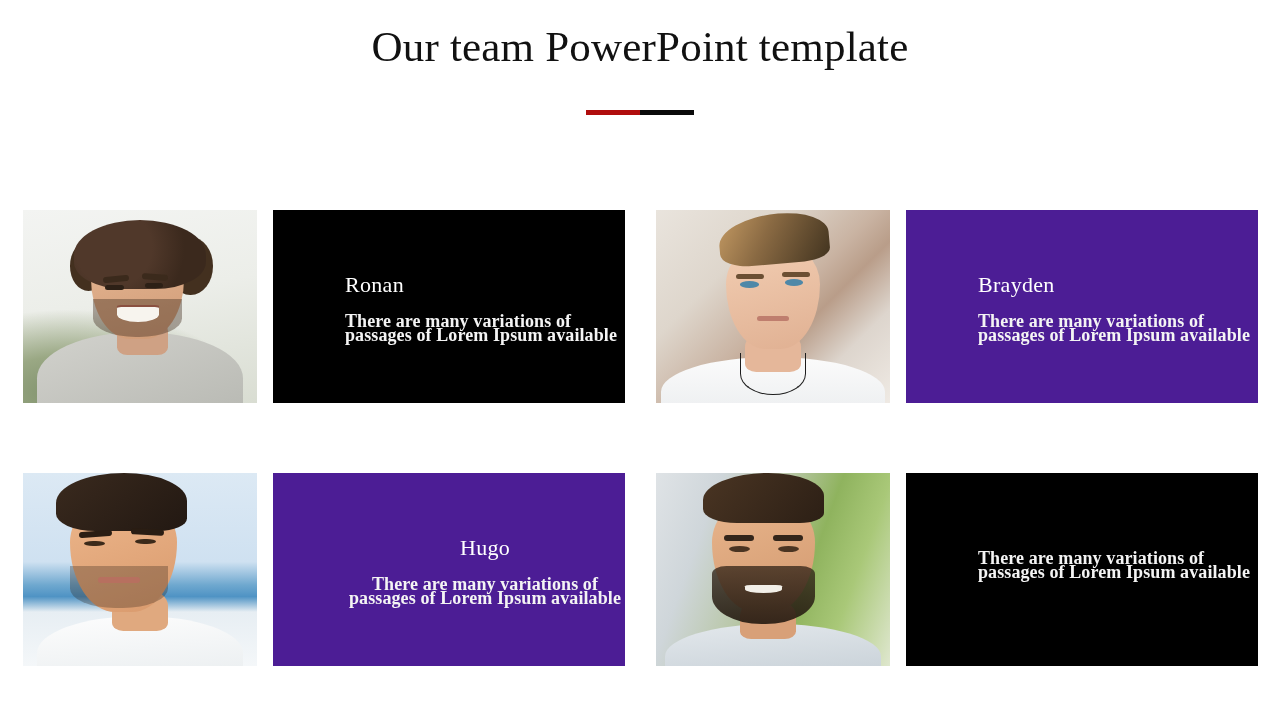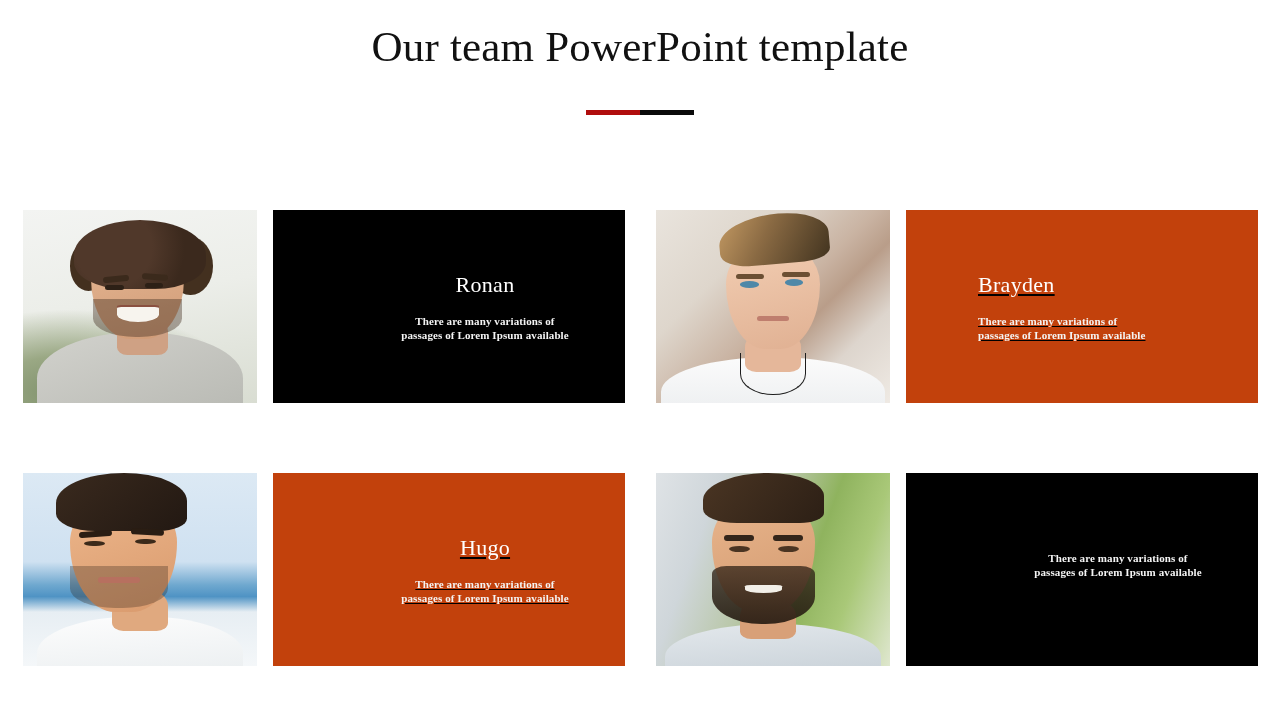--- a/index.html
+++ b/index.html
@@ -82,37 +82,37 @@
   }
 
   .card-panel {
     position: absolute;
     left: 250px;
     top: 0;
     width: 352px;
     height: 193px;
     padding: 62px 0 0 72px;
   }
-  .card-panel.black { background: #000000; text-align: center; }
-  .card-panel.red   { background: #c2410c; text-decoration: underline; }
+  .card-panel.black { background: #000000; }
+  .card-panel.red   { background: #4c1d95; }
 
   .member-name {
     font-family: "Liberation Serif", "DejaVu Serif", serif;
     font-size: 22px;
     font-weight: 400;
     color: #ffffff;
     line-height: 26px;
     letter-spacing: 0.3px;
     white-space: nowrap;
   }
 
   .member-desc {
     margin-top: 16px;
     font-family: "Liberation Serif", "DejaVu Serif", serif;
-    font-size: 11px;
+    font-size: 18px;
     font-weight: 700;
     color: #f4f4f4;
     line-height: 14px;
     letter-spacing: 0.1px;
     white-space: pre-line;
   }
 
   
   .portrait { position: absolute; inset: 0; }
 

